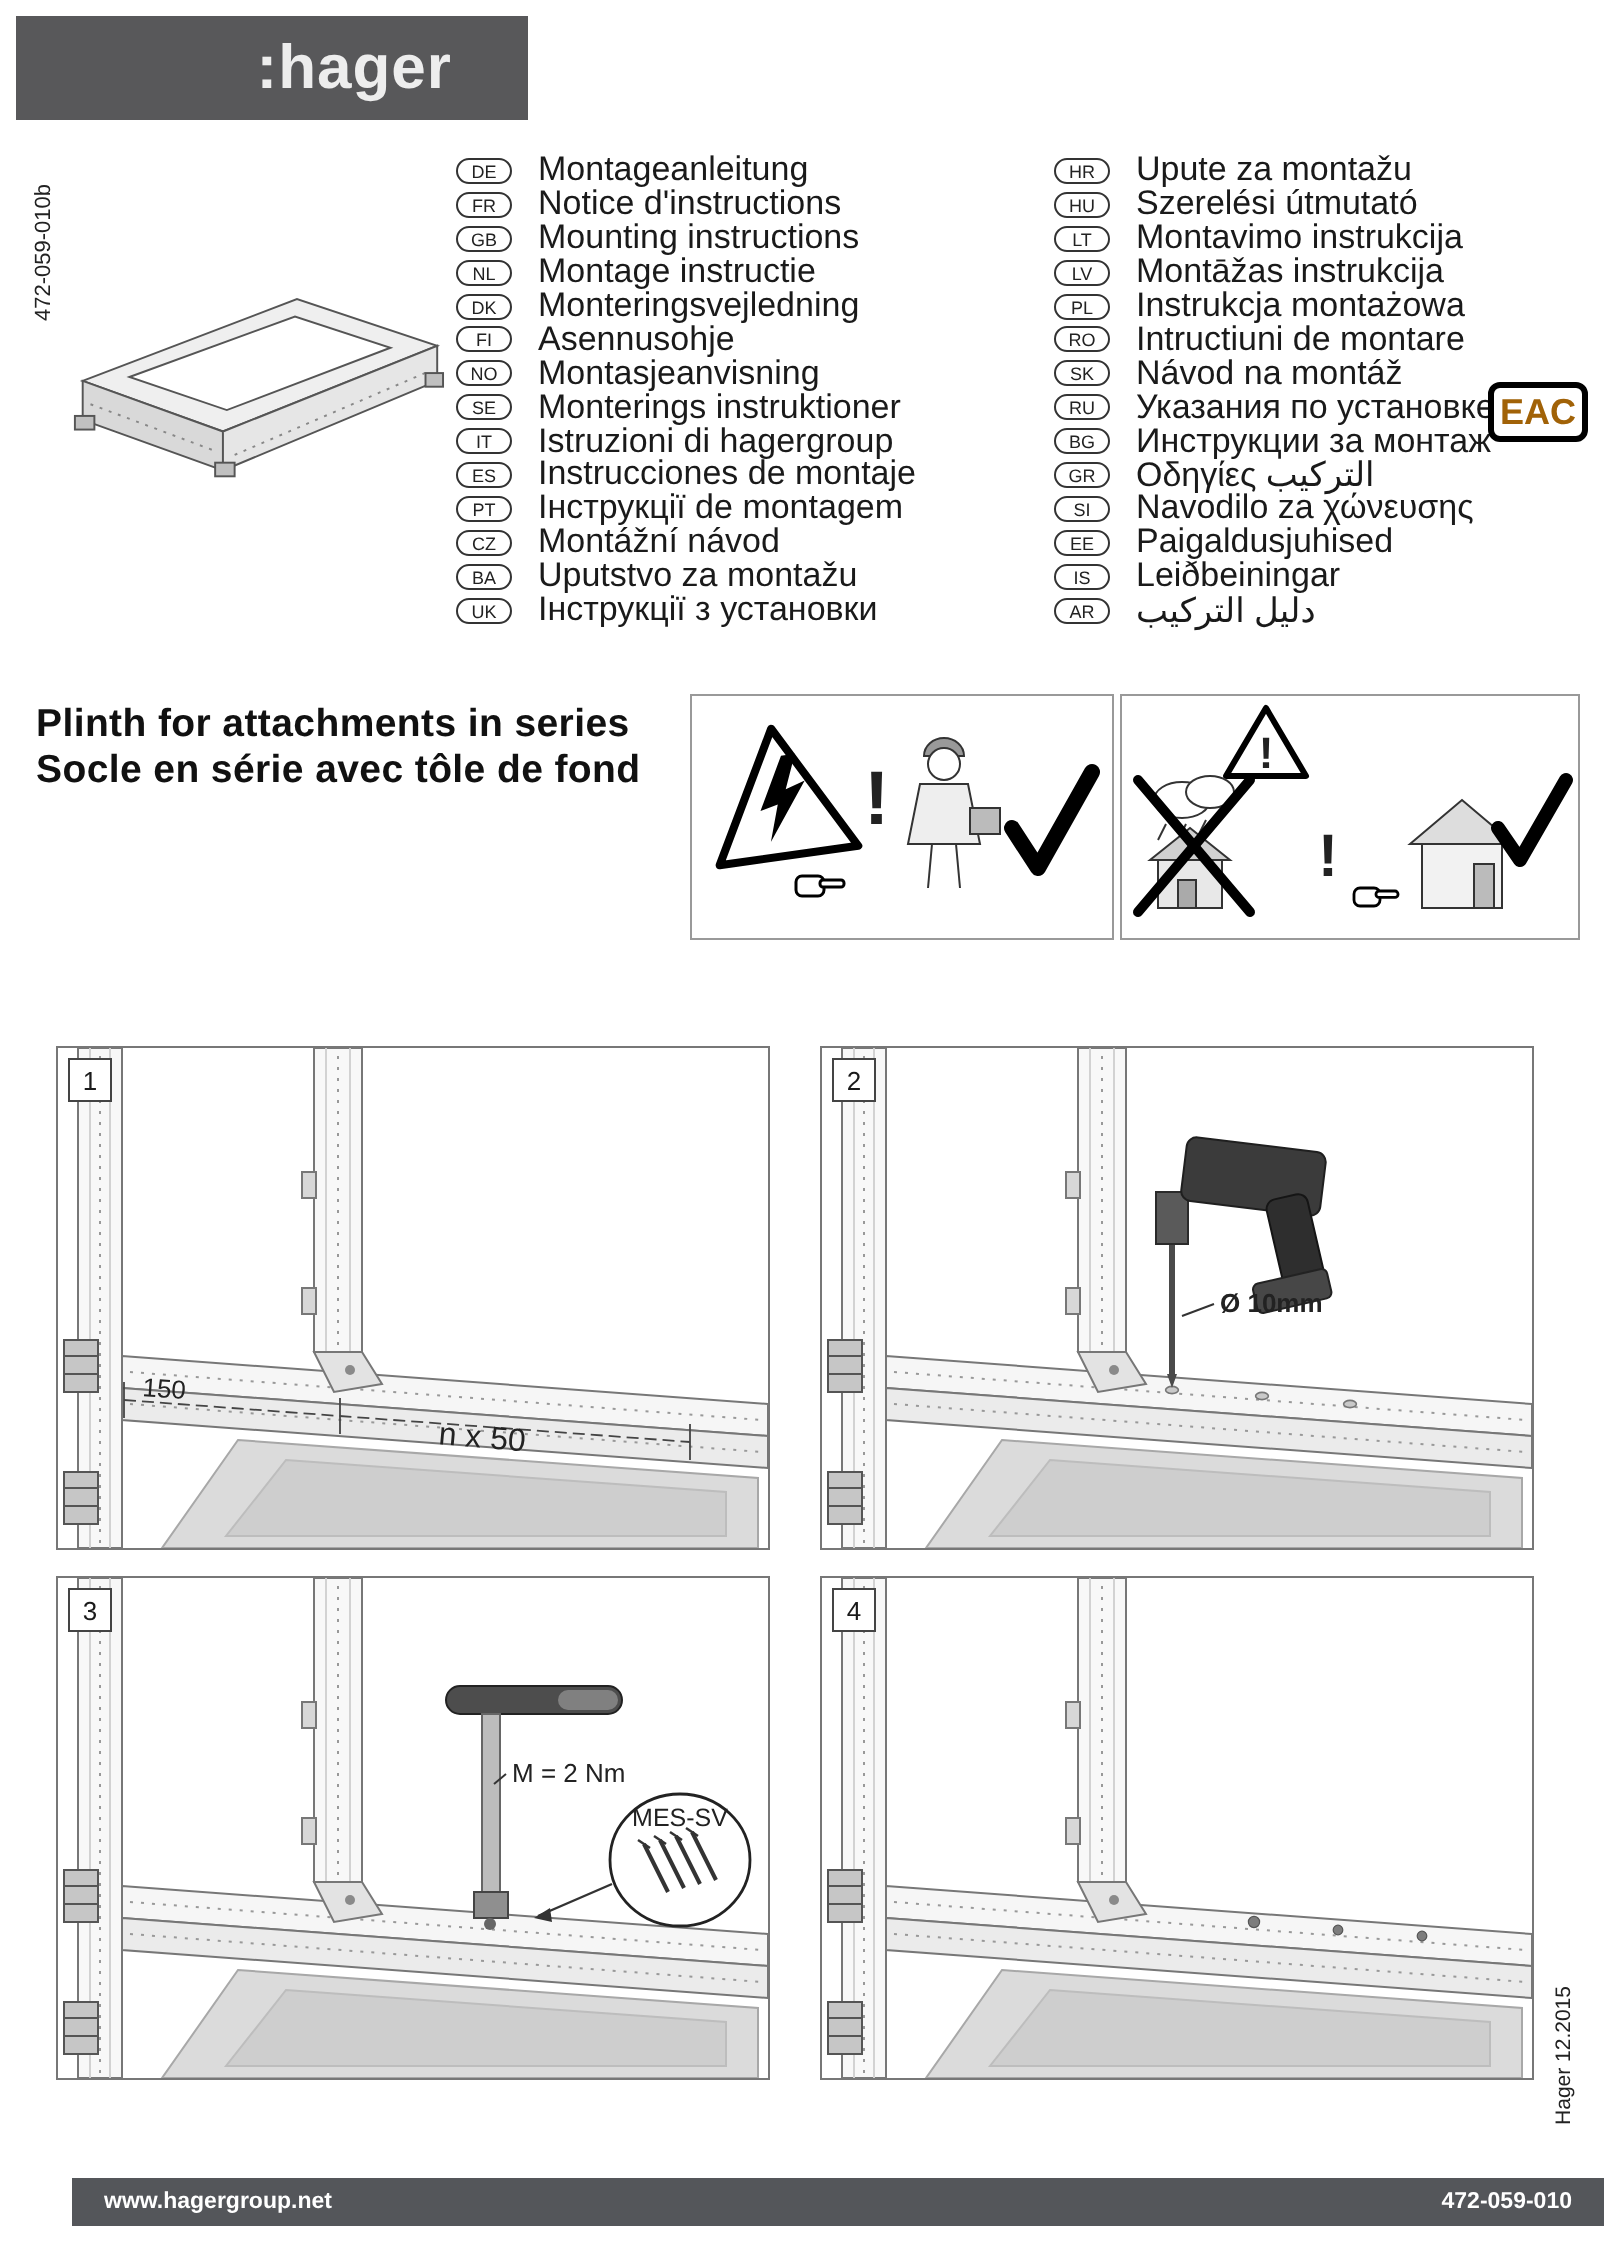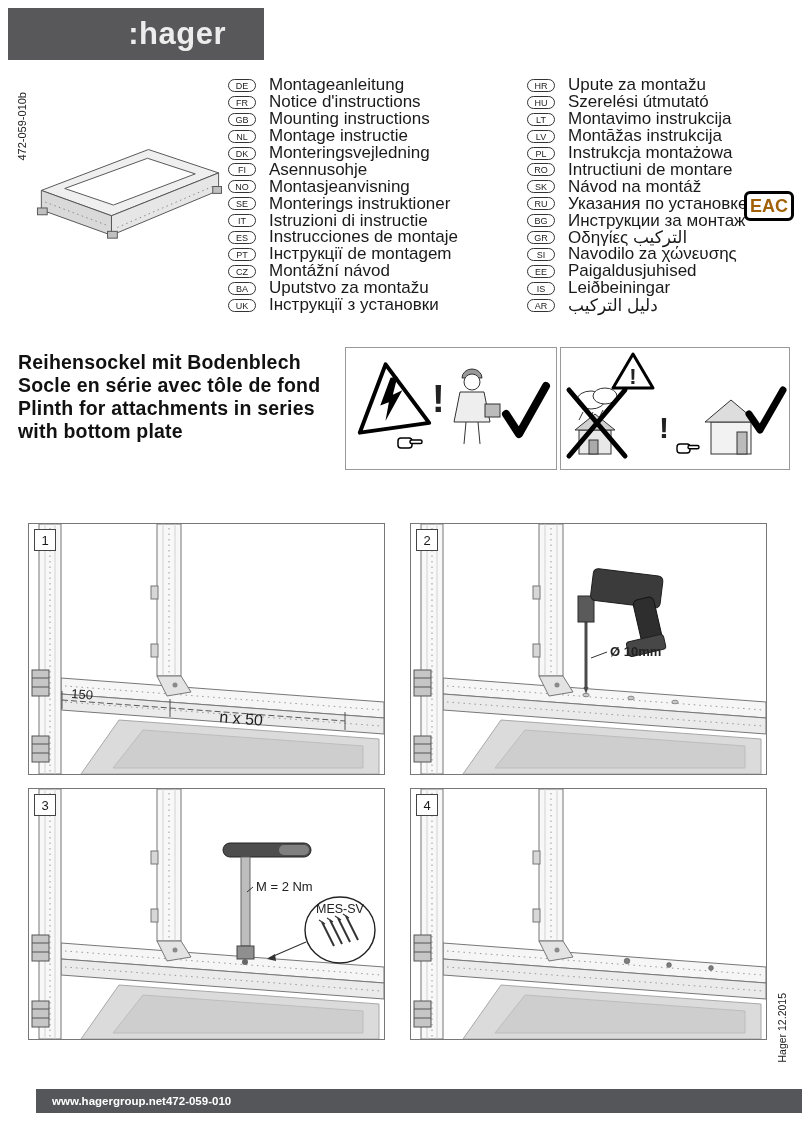--- a/index.html
+++ b/index.html
@@ -19,21 +19,21 @@
   .lang-label{margin-left:13px;font-size:17px;white-space:nowrap}
   .eac{position:absolute;left:744px;top:191px;border:3px solid #000;border-radius:6px;padding:3px 3px;font-size:18px;font-weight:800;line-height:1;color:#a16207;background:#fff}
   .title-block{position:absolute;left:18px;top:351px;font-size:19.5px;font-weight:bold;line-height:23px;letter-spacing:.2px;color:#111}
   .safety-box{position:absolute;top:347px;height:123px;border:1px solid #999;background:#fff}
   #safety1{left:345px;width:212px}
   #safety2{left:560px;width:230px}
   .safety-box svg{width:100%;height:100%;display:block}
   .panel{position:absolute;width:357px;height:252px;border:1px solid #777;background:#fff}
   .panel svg.draw{position:absolute;left:0;top:0;width:355px;height:250px}
   .step-num{position:absolute;left:5px;top:5px;width:22px;height:22px;border:1px solid #444;background:#fff;display:flex;align-items:center;justify-content:center;font-size:13px;z-index:2}
-  .footer{position:absolute;left:36px;top:1089px;width:766px;height:24px;background:#54565a;color:#fff;display:flex;align-items:center;font-size:11.5px;font-weight:bold;padding:0 16px}
+  .footer{position:absolute;left:36px;top:1089px;width:766px;height:24px;background:#54565a;color:#fff;display:flex;align-items:center;justify-content:space-between;font-size:11.5px;font-weight:bold;padding:0 16px}
   svg text{font-family:"Liberation Sans",sans-serif;fill:#222}
   .defs-svg{position:absolute;width:0;height:0}
 </style>
 </head>
 <body>
 
 <svg class="defs-svg" aria-hidden="true">
   <defs>
     <g id="frameBase" stroke-width="1">
       <polygon points="90,196 350,215 350,250 52,250" fill="#dbdbdb" stroke="#a8a8a8"></polygon>
@@ -110,21 +110,21 @@
   <div class="lang-row">
       <span class="lang-code">NO</span>
       <span class="lang-label">Montasjeanvisning</span>
     </div>
   <div class="lang-row">
       <span class="lang-code">SE</span>
       <span class="lang-label">Monterings instruktioner</span>
     </div>
   <div class="lang-row">
       <span class="lang-code">IT</span>
-      <span class="lang-label">Istruzioni di instructie</span>
+      <span class="lang-label">Istruzioni di hagergroup</span>
     </div>
   <div class="lang-row">
       <span class="lang-code">ES</span>
       <span class="lang-label">Instrucciones de montaje</span>
     </div>
   <div class="lang-row">
       <span class="lang-code">PT</span>
       <span class="lang-label">Інструкції de montagem</span>
     </div>
   <div class="lang-row">
@@ -196,24 +196,22 @@
     </div>
   <div class="lang-row">
       <span class="lang-code">AR</span>
       <span class="lang-label">دليل التركيب</span>
     </div>
 </div>
 
 <div class="eac">EAC</div>
 
 <div class="title-block">
-  <div>Reihensockel mit Bodenblech</div>
+  <div>Plinth for attachments in series</div>
   <div>Socle en série avec tôle de fond</div>
-  <div>Plinth for attachments in series</div>
-  <div>with bottom plate</div>
 </div>
 
 <div id="safety1" class="safety-box">
   <svg viewBox="0 0 210 121">
     <g transform="rotate(-8 45 55)">
       <path d="M45,16 L80,80 L10,80 Z" fill="#fff" stroke="#000" stroke-width="4" stroke-linejoin="round"></path>
       <polygon points="48,30 34,56 43,54 37,72 58,44 48,47 55,30" fill="#000"></polygon>
     </g>
     <text x="86" y="64" font-size="38" font-weight="bold">!</text>
     <g transform="translate(52,88)">

